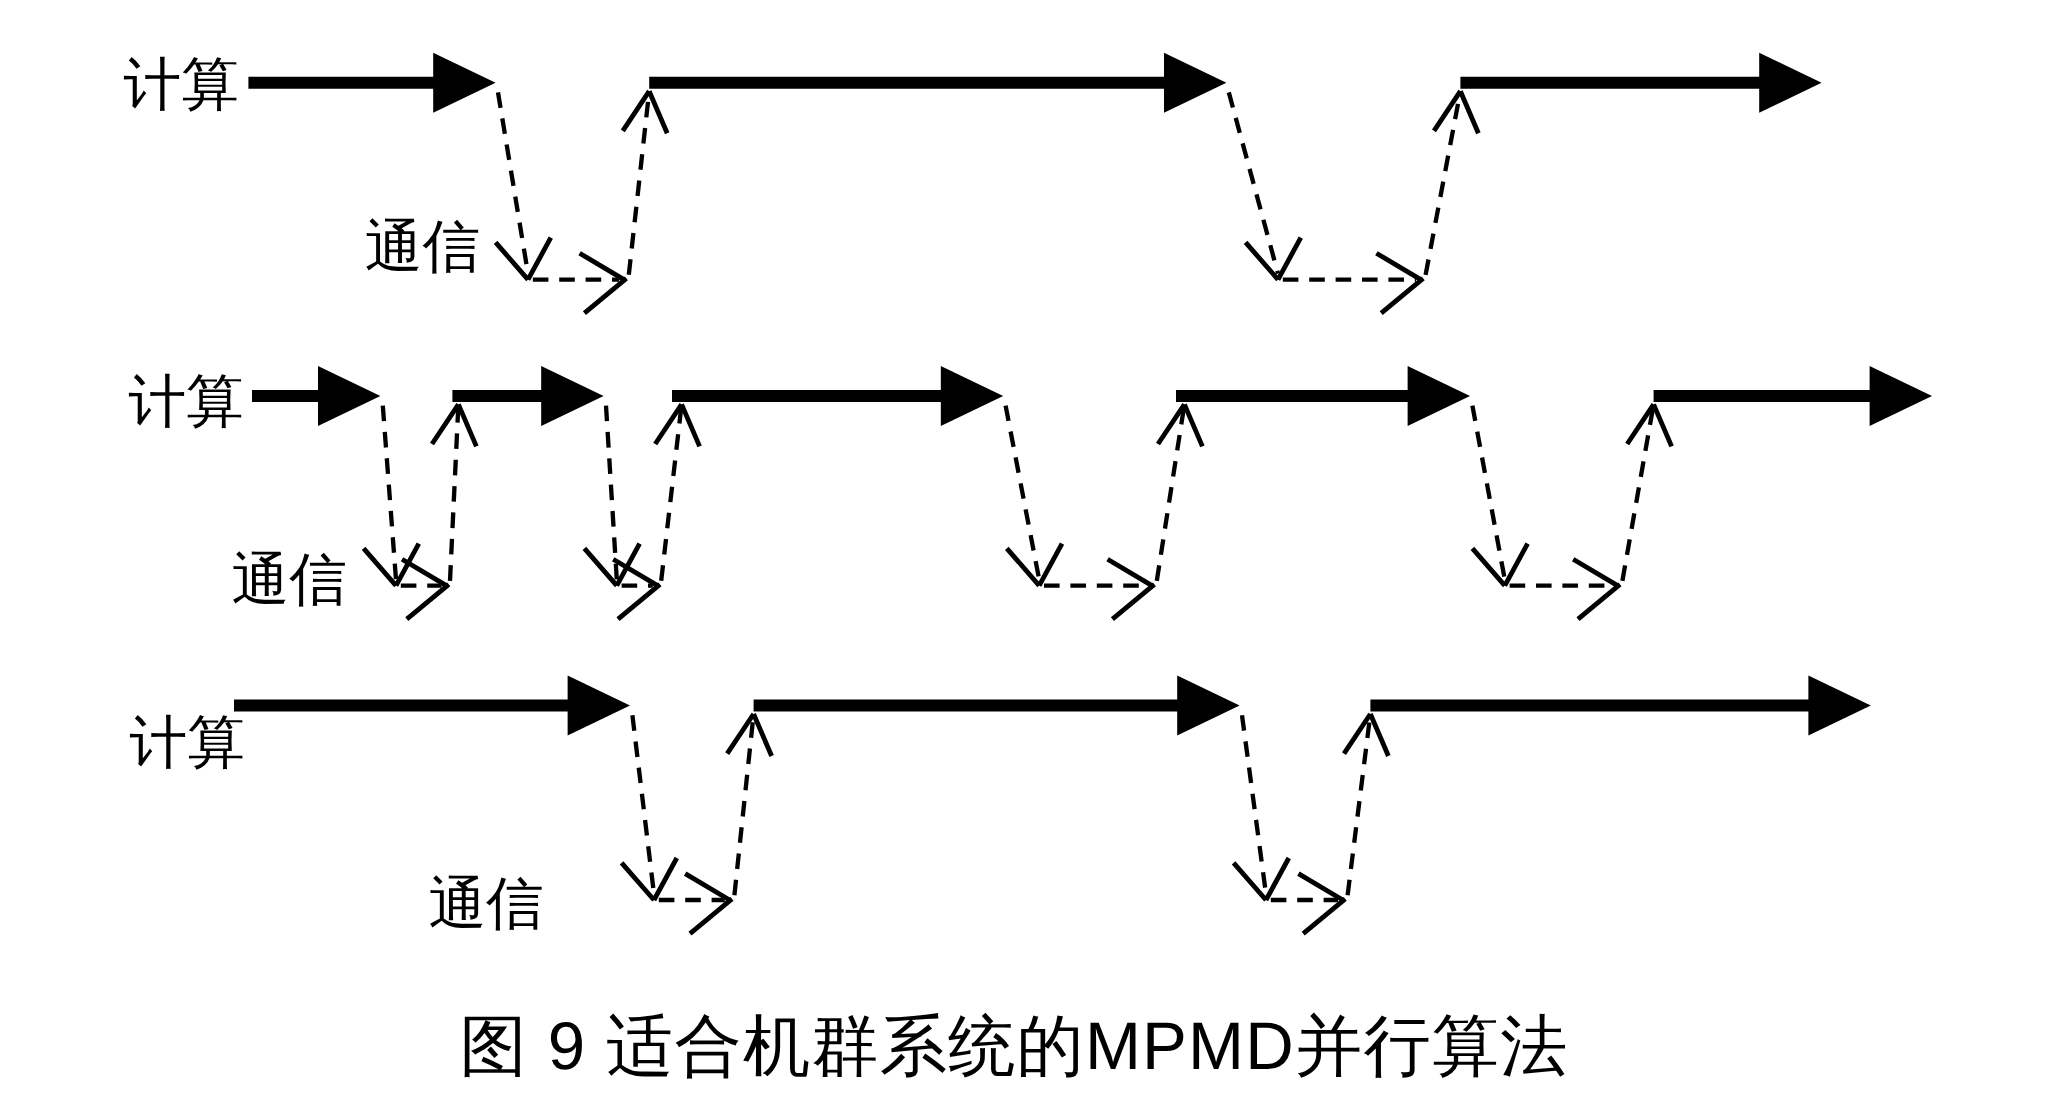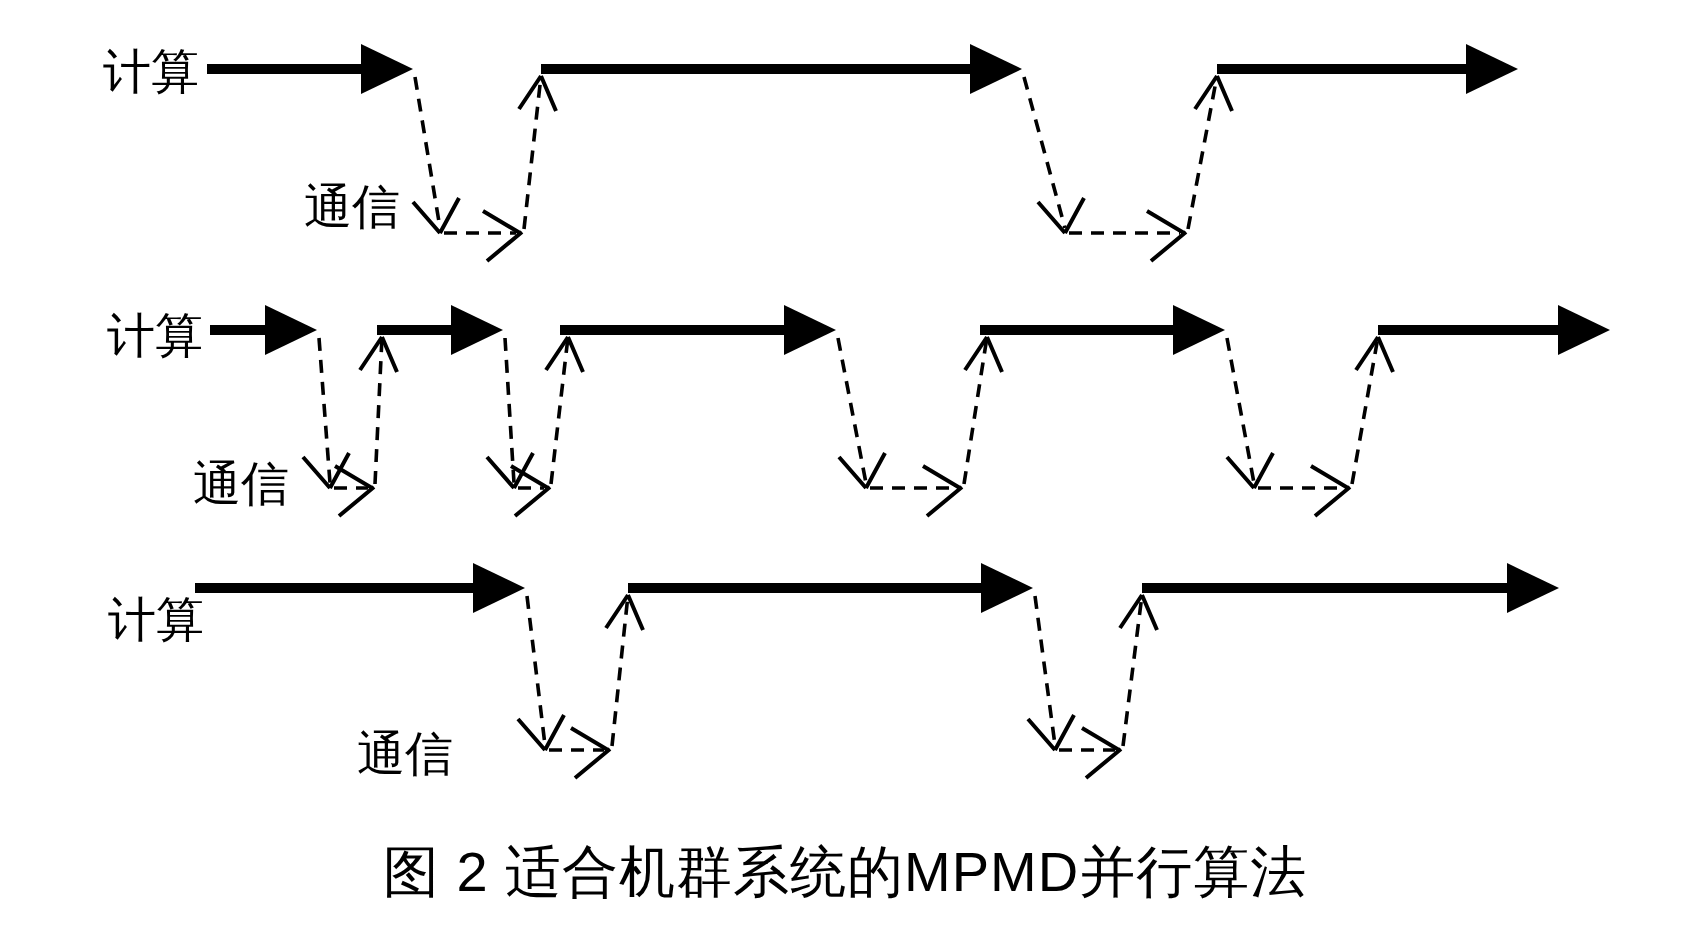--- a/index.html
+++ b/index.html
@@ -161,14 +161,14 @@
 
   <div class="lbl" style="left:151px; top:72px">计算</div>
   <div class="lbl" style="left:352px; top:207px">通信</div>
 
   <div class="lbl" style="left:155px; top:336px">计算</div>
   <div class="lbl" style="left:241px; top:484px">通信</div>
 
   <div class="lbl" style="left:156px; top:620px">计算</div>
   <div class="lbl" style="left:405px; top:754px">通信</div>
 
-  <div class="caption" style="left:845px; top:872px">图 2 适合机群系统的MPMD并行算法</div>
+  <div class="caption" style="left:845px; top:872px">图 9 适合机群系统的MPMD并行算法</div>
 </div>
 
 </body></html>

